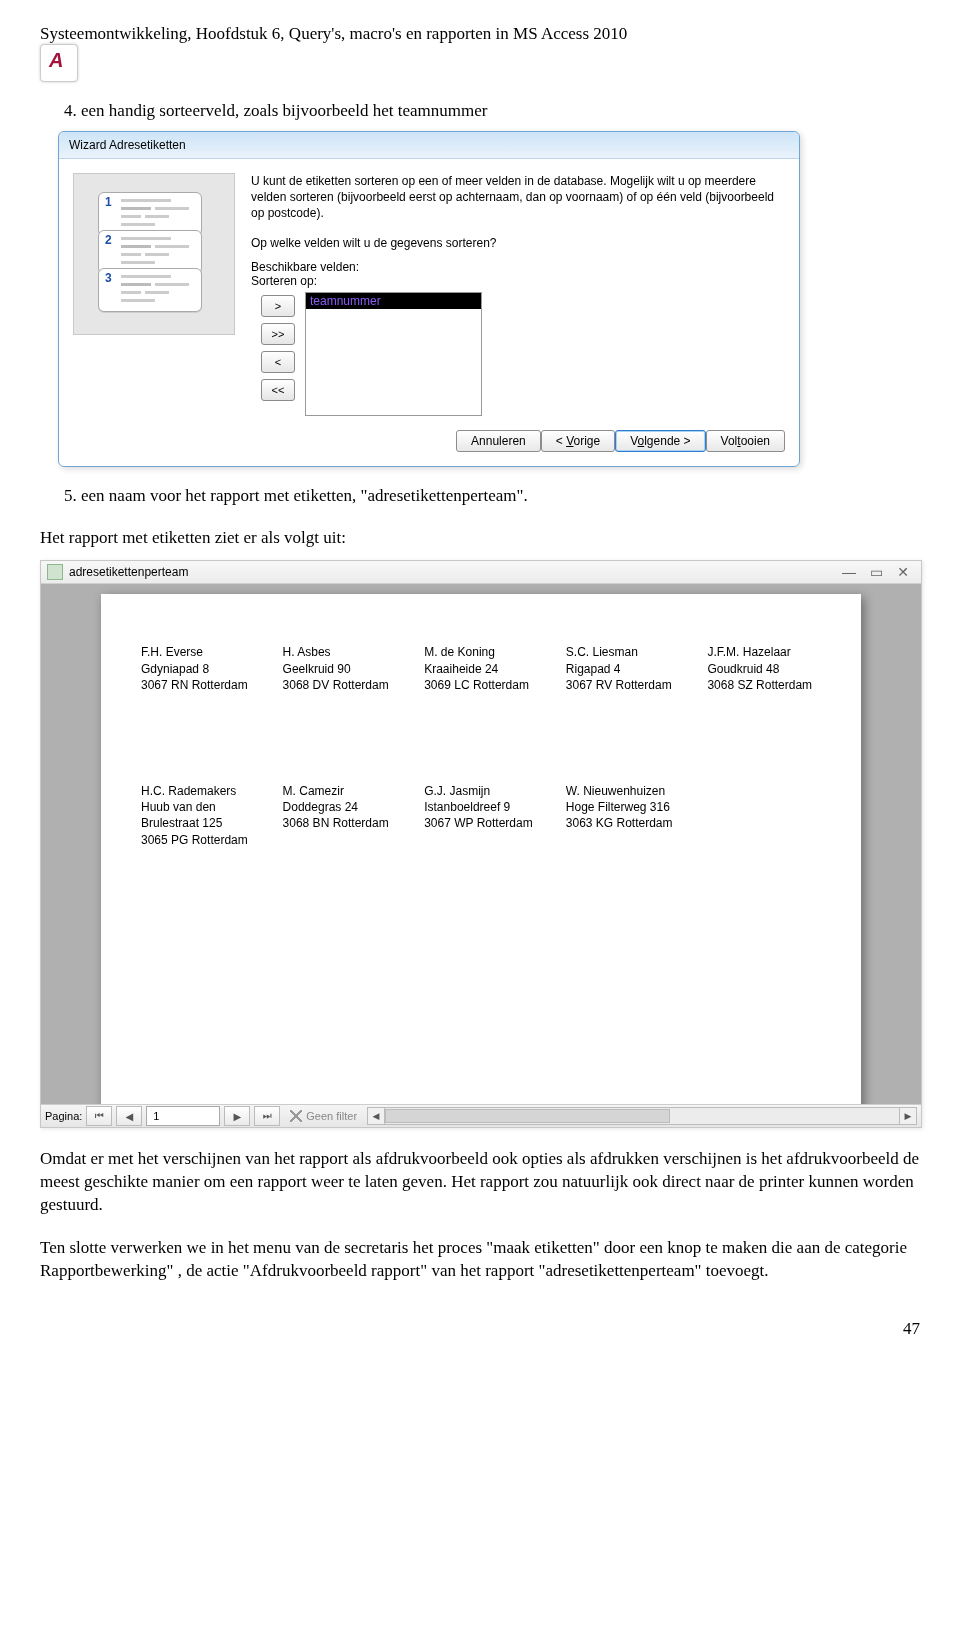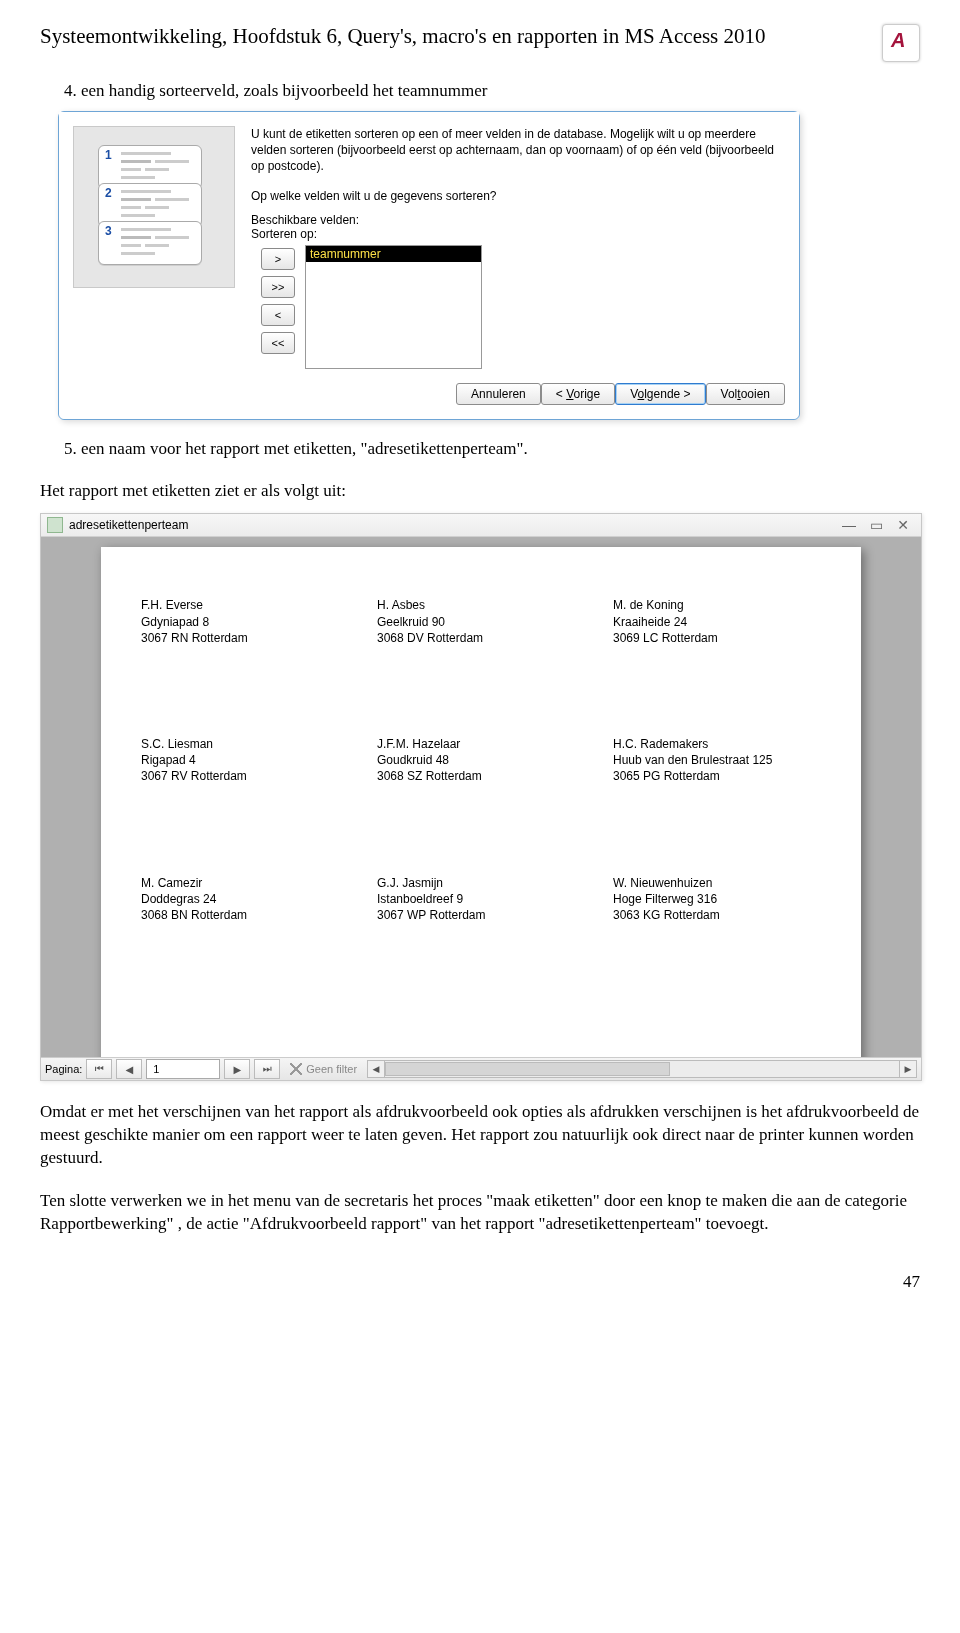--- a/index.html
+++ b/index.html
@@ -5,25 +5,26 @@
   body {
     font-family: "Times New Roman", serif;
     margin: 0;
     padding: 24px 40px 32px 40px;
     width: 960px;
     box-sizing: border-box;
     font-size: 17px;
     color: #000;
   }
   .page-header {
-    font-size: 21px;
+    font-size: 17px;
     margin-bottom: 10px;
     display: flex;
     justify-content: space-between;
     align-items: flex-start;
+    flex-direction: column;
   }
   .access-logo {
     width: 36px;
     height: 36px;
     background: #fff;
     border: 1px solid #ccc;
     border-radius: 4px;
     box-shadow: 0 0 3px rgba(0,0,0,0.2);
     position: relative;
     flex-shrink: 0;
@@ -124,21 +125,21 @@
   .lists-row { display: flex; align-items: flex-start; margin-top: 4px; }
   .listbox {
     border: 1px solid #999;
     background: #fff;
     width: 175px;
     height: 122px;
     overflow: hidden;
     font-size: 12px;
   }
   .listbox .item { padding: 1px 4px; white-space: nowrap; }
-  .listbox .item.sel { background: #000; color: #fde047; }
+  .listbox .item.sel { background: #000; color: #8b5cf6; }
   .scroll-area { display: flex; }
   .scrollbar {
     width: 16px;
     height: 122px;
     background: #eee;
     border: 1px solid #bbb;
     border-left: none;
     position: relative;
   }
   .scrollbar::before, .scrollbar::after {
@@ -224,21 +225,21 @@
     background: #fff;
     width: 760px;
     margin: 0 auto;
     padding: 50px 40px 30px 40px;
     box-sizing: border-box;
     box-shadow: 3px 3px 10px rgba(0,0,0,0.4);
     min-height: 560px;
   }
   .label-grid {
     display: grid;
-    grid-template-columns: repeat(3, 1fr);
+    grid-template-columns: repeat(5, 1fr);
     column-gap: 28px;
     row-gap: 90px;
   }
   .addr {
     font-family: Arial, sans-serif;
     font-size: 12px;
     line-height: 1.35;
   }
   .report-status {
     display: flex;
@@ -306,20 +307,23 @@
 <div class="page-header">
   <span>Systeemontwikkeling, Hoofdstuk 6, Query's, macro's en rapporten in MS Access 2010</span>
   <span class="access-logo"></span>
 </div>
 
 <div class="body-text">
   <p>4.  een handig sorteerveld, zoals bijvoorbeeld het teamnummer</p>
 </div>
 
 <div class="wizard-window">
+  <div class="wizard-title">
+    <span>Wizard Adresetiketten</span>
+  </div>
   <div class="wizard-body">
     <div class="wizard-illustration">
       <div class="illus-stack">
         <div class="mini-label">
           <span class="num">1</span>
           <span class="ln l1"></span>
             <span class="ln l2"></span>
             <span class="ln l3"></span>
           <span class="ln l4"></span>
             <span class="ln l5"></span>

